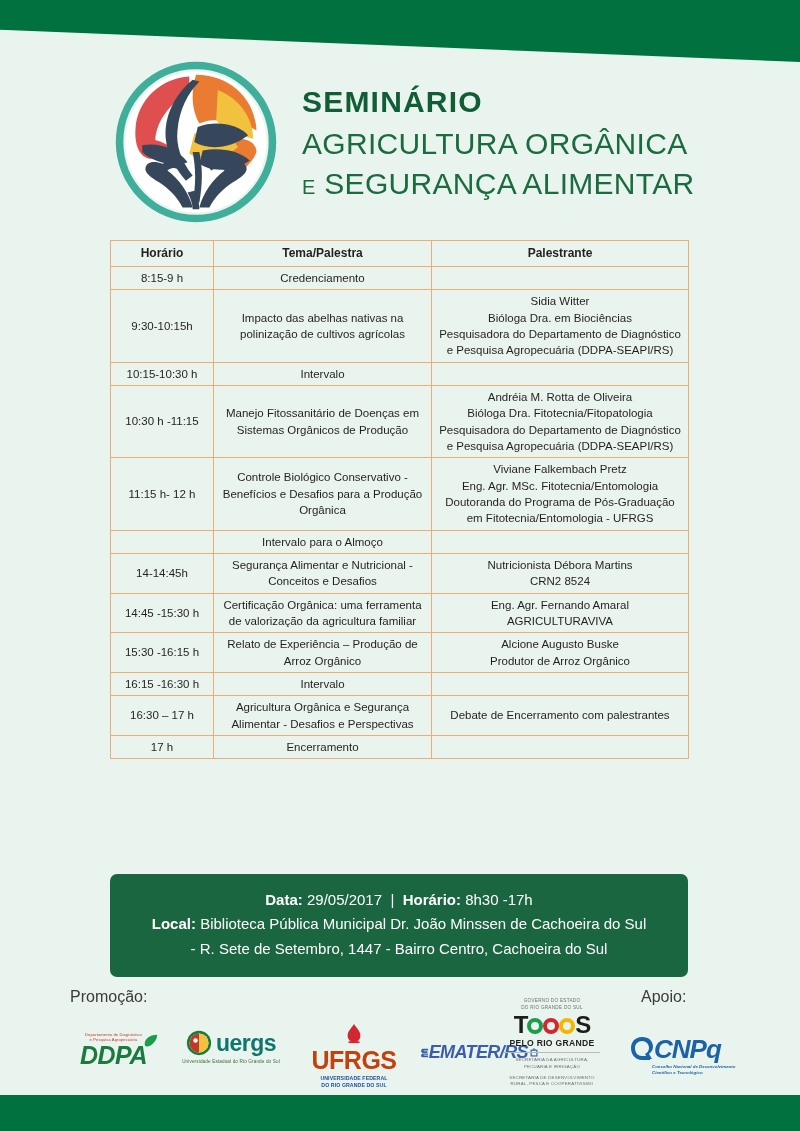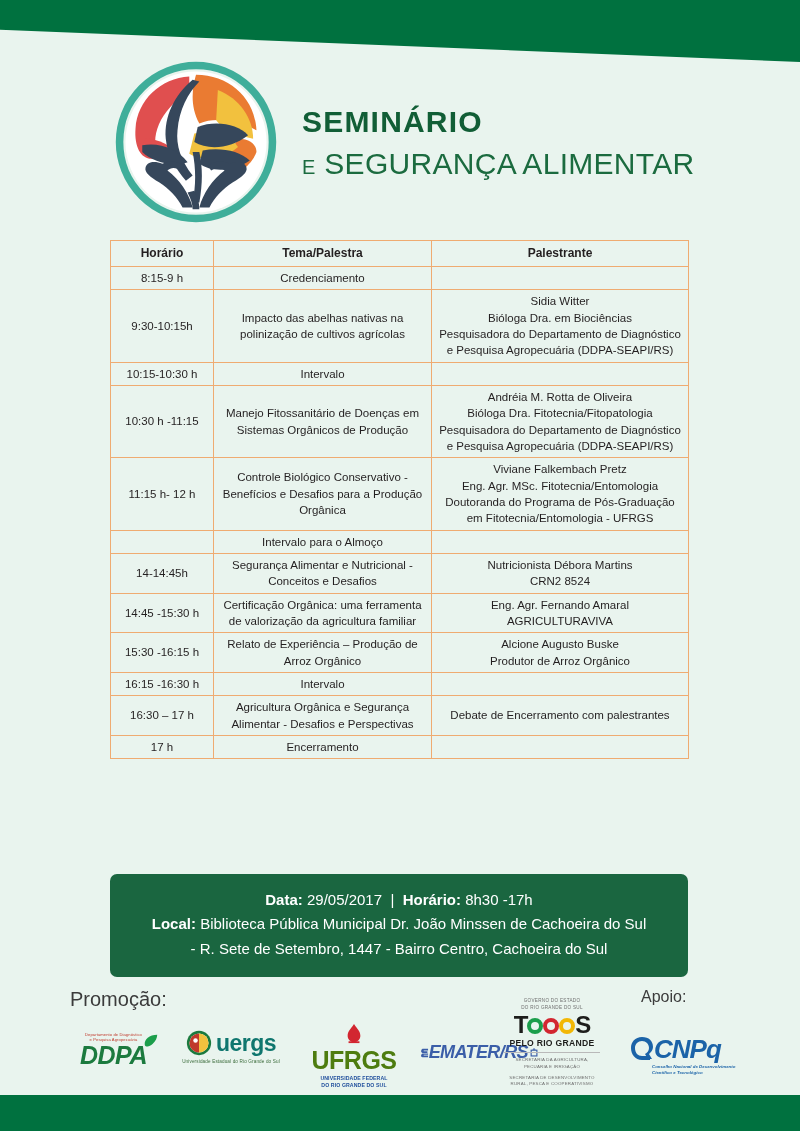--- a/index.html
+++ b/index.html
@@ -81,41 +81,41 @@
     padding:14px 16px 16px 16px;box-sizing:border-box;
     text-align:center;z-index:3;
   }
   .info-line{font-size:15px;line-height:1.62;}
   .info-line b{font-weight:bold;}
 
   
   .sponsors{
     position:absolute;top:982px;left:0;width:800px;height:110px;z-index:3;
   }
-  .lbl-promocao{position:absolute;left:70px;top:6px;font-size:20px;color:#3b3b3b;}
+  .lbl-promocao{position:absolute;left:70px;top:6px;font-size:16px;color:#3b3b3b;}
   .lbl-apoio{position:absolute;left:641px;top:6px;font-size:16px;color:#3b3b3b;}
   .logo-row{position:absolute;top:42px;left:0;width:800px;height:64px;}
   .lg{position:absolute;}
 
   
   .ddpa{left:66px;top:8px;width:95px;text-align:center;}
   .ddpa .cap{font-size:4.1px;color:#c0392b;line-height:1.3;letter-spacing:.1px;}
   .ddpa .word{font-size:25px;font-weight:bold;font-style:italic;color:#1b7a3e;letter-spacing:-0.5px;line-height:1;}
   .ddpa .leaf{position:absolute;right:2px;top:2px;width:16px;height:14px;}
 
   
   .uergs{left:172px;top:6px;width:118px;text-align:center;}
   .uergs .ur{display:flex;align-items:center;justify-content:center;gap:4px;}
   .uergs .word{font-size:23px;font-weight:bold;color:#0f766e;letter-spacing:-0.5px;line-height:1;}
   .uergs .cap{font-size:4.6px;color:#3a6b3a;margin-top:3px;letter-spacing:.15px;}
 
   
   .ufrgs{left:302px;top:0px;width:104px;text-align:center;}
   .ufrgs .flame{height:20px;}
-  .ufrgs .word{font-size:25px;font-weight:bold;color:#4d7c0f;letter-spacing:-0.5px;line-height:1;}
+  .ufrgs .word{font-size:25px;font-weight:bold;color:#c2410c;letter-spacing:-0.5px;line-height:1;}
   .ufrgs .cap{font-size:5.2px;font-weight:bold;color:#1f4e9c;line-height:1.35;margin-top:2px;letter-spacing:.1px;}
 
   
   .emater{left:420px;top:18px;width:118px;}
   .emater .row{display:flex;align-items:center;}
   .emater .word{font-size:18px;font-weight:bold;font-style:italic;color:#3b5ea8;letter-spacing:-0.6px;}
   .emater .seal{width:13px;height:15px;margin-left:2px;}
 
   
   .todos{left:496px;top:-26px;width:112px;text-align:center;}
@@ -160,20 +160,21 @@
         <path d="M108 110 C128 106 152 110 164 122 C144 136 118 136 104 126 Z" fill="#36475b"></path>
         <path d="M96 112 C100 132 100 152 96 172 L104 172 C108 150 108 130 104 112 Z" fill="#36475b"></path>
 
         <path d="M60 126 C50 122 42 124 40 130 C38 136 46 142 56 148 C68 156 78 166 84 178 L96 178 C92 162 80 144 66 134 C70 130 76 130 82 134 L86 128 C78 122 68 122 60 126 Z" fill="#36475b"></path>
         <path d="M140 126 C150 122 158 124 160 130 C162 136 154 142 144 148 C132 156 122 166 116 178 L104 178 C108 162 120 144 134 134 C130 130 124 130 118 134 L114 128 C122 122 132 122 140 126 Z" fill="#36475b"></path>
         <path d="M90 160 C94 168 96 174 96 180 L104 180 C104 172 102 166 98 158 Z" fill="#36475b"></path>
       </svg>
     </div>
     <div class="title-block">
       <div class="t-sem">SEMINÁRIO</div>
+      <div class="t-main">AGRICULTURA ORGÂNICA</div>
       <div class="t-sub"><span class="small-e">E</span> <span>SEGURANÇA ALIMENTAR</span></div>
     </div>
   </div>
 
   <div class="schedule-wrap">
     <table class="schedule">
       <colgroup>
         <col class="c-time">
           <col class="c-topic">
           <col class="c-speaker">

